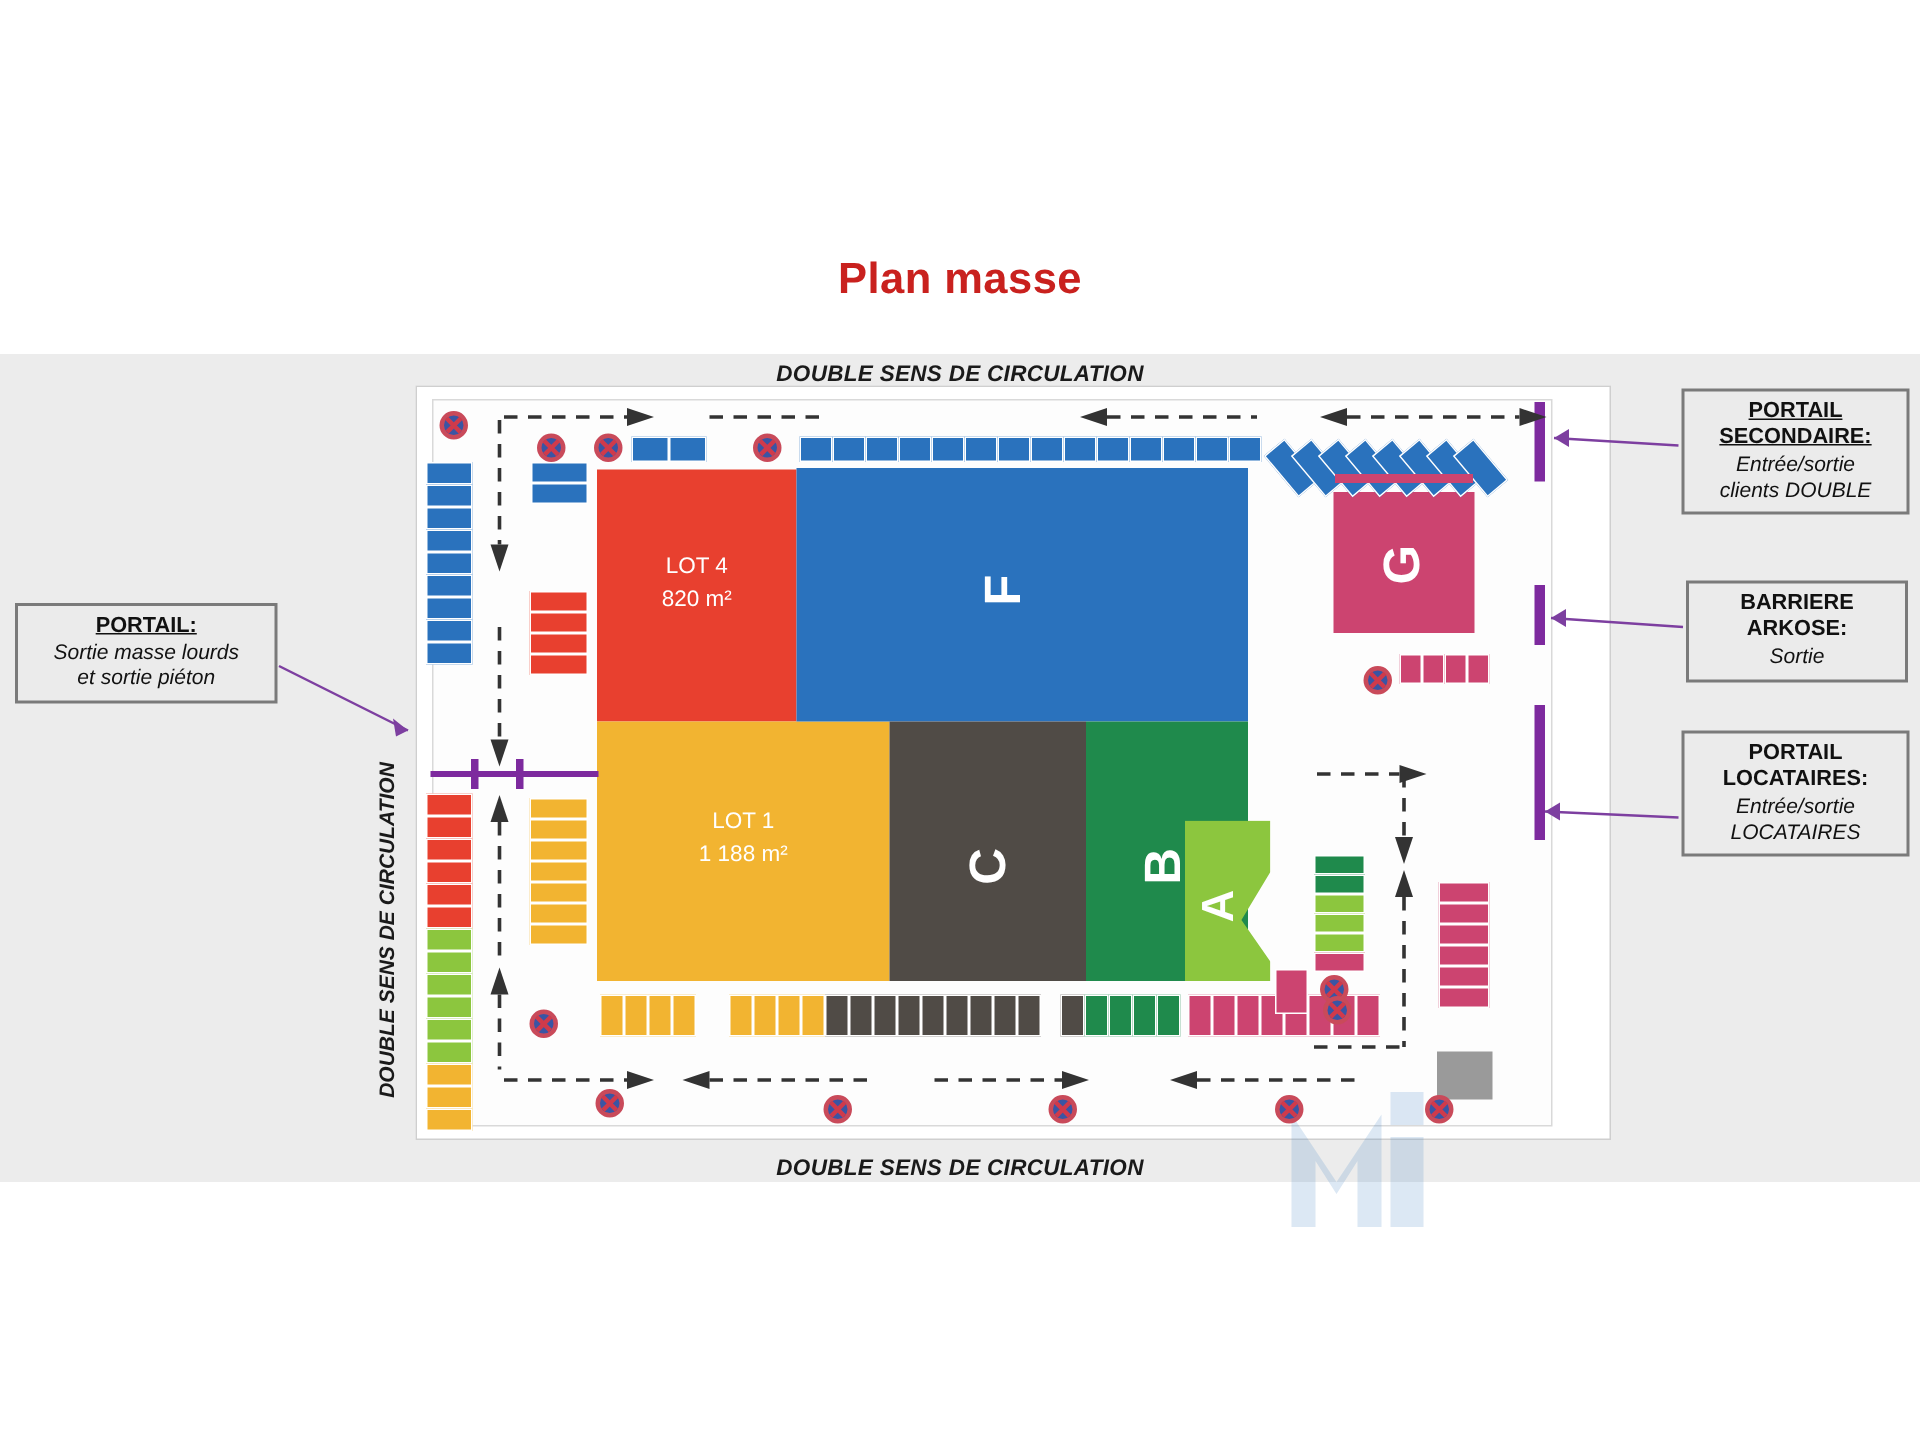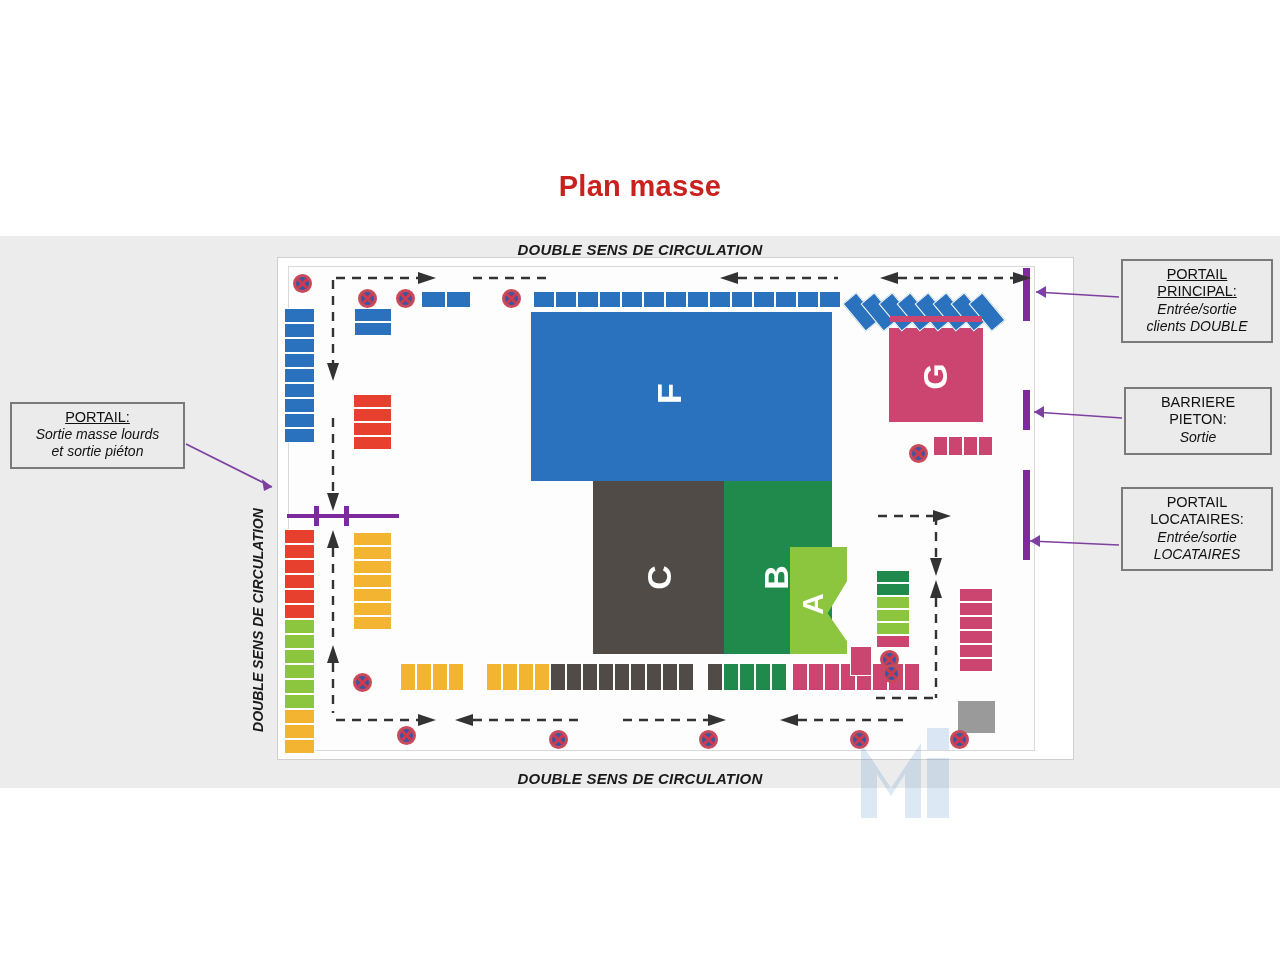--- a/index.html
+++ b/index.html
@@ -60,21 +60,21 @@
     transform:rotate(-90deg);white-space:nowrap;
     font-style:italic;font-weight:bold;font-size:14px;color:#1a1a1a;
   }
 
   
   .callout{
     position:absolute;background:#ebebeb;border:2px solid #7a7a7a;
     box-sizing:border-box;text-align:center;padding:5px 6px 7px;
     line-height:1.2;
   }
-  .callout .ttl{font-weight:normal;font-size:14.5px;color:#111;display:block;}
+  .callout .ttl{font-weight:bold;font-size:14.5px;color:#111;display:block;}
   .callout .ttl.u{text-decoration:underline;}
   .callout .sub{font-style:italic;font-size:14px;color:#111;display:block;}
   #co-barriere{left:10px;top:402px;width:175px;}
   #co-secondaire{left:1121px;top:259px;width:152px;}
   #co-portillon{left:1124px;top:387px;width:148px;}
   #co-principal{left:1121px;top:487px;width:152px;}
 
   
   #leaders{position:absolute;left:0;top:0;width:1280px;height:960px;}
 
@@ -129,21 +129,36 @@
 </div>
 
 <div id="road"></div>
 <div id="road-label">
   <span>Rue Galvani</span>
 </div>
 
 <div id="plan">
   <div id="plan-frame"></div>
 
-
+  <div class="blk" style="left:120px;top:55px;width:133px;height:168px;background:#e8402f;">
+    <div class="lot-label" style="top:54px;">
+      <div>LOT 4</div>
+      <div>820 m²</div>
+    </div>
+  </div>
+
+  <div class="blk" style="left:120px;top:223px;width:195px;height:173px;background:#f2b431;">
+    <div class="lot-label" style="top:56px;">
+      <div style="visibility:hidden">LOT 4</div>
+    </div>
+    <div class="lot-label" style="top:56px;">
+      <div>LOT 1</div>
+      <div>1 188 m²</div>
+    </div>
+  </div>
 
   <div class="blk" style="left:253px;top:54px;width:301px;height:169px;background:#2a72bd;">
     <div class="big-letter" style="left:128px;top:62px;transform:rotate(-90deg);">F</div>
   </div>
 
   <div class="blk" style="left:315px;top:223px;width:131px;height:173px;background:#504b46;">
     <div class="big-letter" style="left:54px;top:77px;transform:rotate(-90deg);">C</div>
   </div>
 
   <div class="blk" style="left:446px;top:223px;width:108px;height:173px;background:#1f8a4c;">
@@ -382,28 +397,28 @@
 </div>
 
 <div class="callout" id="co-barriere">
   <span class="ttl u">PORTAIL:</span>
   <span class="sub">Sortie masse lourds</span>
   <span class="sub">et sortie piéton</span>
 </div>
 
 <div class="callout" id="co-secondaire">
   <span class="ttl u">PORTAIL</span>
-  <span class="ttl u">PRINCIPAL:</span>
+  <span class="ttl u">SECONDAIRE:</span>
   <span class="sub">Entrée/sortie</span>
   <span class="sub">clients DOUBLE</span>
 </div>
 
 <div class="callout" id="co-portillon">
   <span class="ttl">BARRIERE</span>
-  <span class="ttl">PIETON:</span>
+  <span class="ttl">ARKOSE:</span>
   <span class="sub">Sortie</span>
 </div>
 
 <div class="callout" id="co-principal">
   <span class="ttl">PORTAIL</span>
   <span class="ttl">LOCATAIRES:</span>
   <span class="sub">Entrée/sortie</span>
   <span class="sub">LOCATAIRES</span>
 </div>
 

